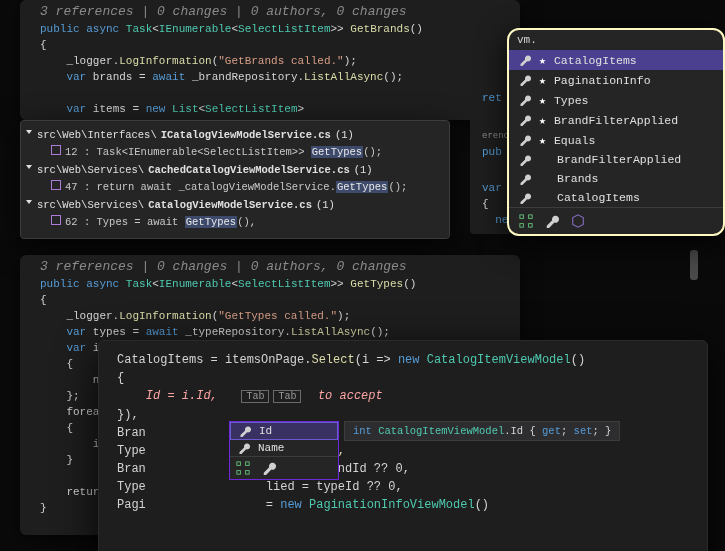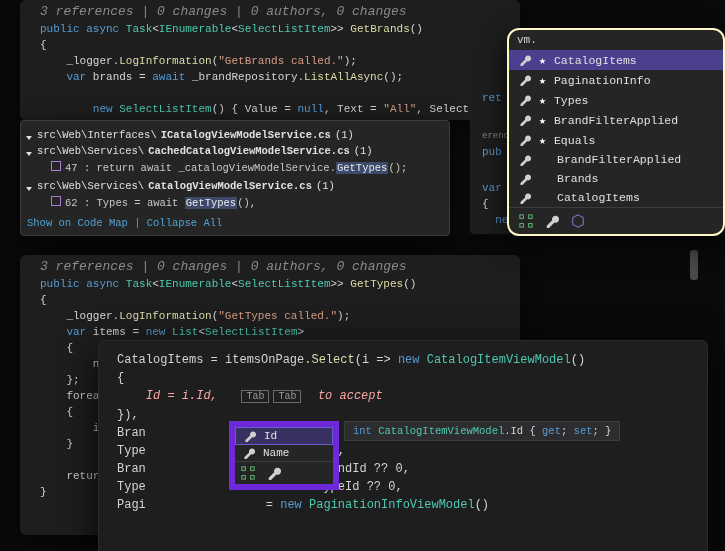--- a/index.html
+++ b/index.html
@@ -32,21 +32,21 @@
     position: absolute;
     top: 120px; left: 20px;
     width: 430px;
     background: #252526;
     border: 1px solid #3c3c3c;
     border-radius: 4px;
     box-shadow: 0 8px 30px rgba(0,0,0,0.7);
     padding: 6px;
     font-size: 10.5px;
   }
-  .ref-file-row { display: flex; align-items: flex-end; gap: 4px; padding: 2px 0; color: #e0e0e0; }
+  .ref-file-row { display: flex; align-items: flex-start; gap: 4px; padding: 2px 0; color: #e0e0e0; }
   .tri { display: inline-block; width: 0; height: 0; border-left: 4px solid #e0e0e0; border-top: 3px solid transparent; border-bottom: 3px solid transparent; margin-right: 2px; transform: rotate(90deg); }
   .ref-detail { padding: 2px 0 4px 24px; color: #c8c8c8; }
   .ref-icon { width: 10px; height: 10px; border: 1px solid #ae7bd6; display: inline-block; margin-right: 4px; }
   .hl { background: #3d4a6b; color: #e8e8e8; padding: 0 1px; }
   .ref-links { padding-top: 4px; color: #4fa3d1; }
   .ref-links span { cursor: pointer; }
   .bold-part { font-weight: bold; }
 
   .mid-editor {
     position: absolute;
@@ -99,21 +99,21 @@
     z-index: 20;
   }
   .lower-panel .code-line { font-size: 12px; line-height: 18px; }
   .ghost { color: #fca5a5; font-style: italic; }
   .tab-key { border: 1px solid #6a6a6a; padding: 0 4px; font-size: 10px; color: #9a9a9a; font-style: normal; margin: 0 2px; }
   .isense-small {
     position: absolute;
     top: 80px; left: 130px;
     width: 110px;
     background: #252526;
-    border: 6px solid #6d28d9;
+    border: 1px solid #6d28d9;
     z-index: 25;
   }
   .isense-small .isense-row { font-size: 11px; padding: 2px 8px; }
   .isense-small .isense-row.selected { background: #3a3163; border: 1px solid #6a5acd; }
   .tooltip-box {
     position: absolute;
     top: 80px; left: 245px;
     background: #2d2d30;
     border: 1px solid #3c3c3c;
     padding: 3px 8px;
@@ -128,65 +128,67 @@
 </head>
 <body>
 
 <div class="editor-panel top-editor">
   <div class="codelens">3 references | 0 changes | 0 authors, 0 changes</div>
   <div class="code-line"><span class="kw">public</span> <span class="kw">async</span> <span class="type">Task</span>&lt;<span class="type">IEnumerable</span>&lt;<span class="type">SelectListItem</span>&gt;&gt; <span class="method">GetBrands</span>()</div>
   <div class="code-line">{</div>
   <div class="code-line">    <span>_logger</span>.<span class="method">LogInformation</span>(<span class="str">"GetBrands called."</span>);</div>
   <div class="code-line">    <span class="kw">var</span> <span>brands</span> = <span class="kw">await</span> <span>_brandRepository</span>.<span class="method">ListAllAsync</span>();</div>
   <div class="code-line"> </div>
+  <div class="code-line">    <span class="kw">var</span> <span>items</span> = <span class="kw">new</span> <span class="type">List</span>&lt;<span class="type">SelectListItem</span>&gt;</div>
   <div class="code-line">        <span class="kw">new</span> <span class="type">SelectListItem</span>() { <span>Value</span> = <span class="kw">null</span>, <span>Text</span> = <span class="str">"All"</span>, <span>Selected</span> = tr</div>
 </div>
 
 <div class="ref-popup">
   <div class="ref-file-row">
       <span class="tri"></span>
       <span>src\Web\Interfaces\</span>
       <span class="bold-part">ICatalogViewModelService.cs</span> 
       <span>(1)</span>
     </div>
+  <div class="ref-detail"><span class="ref-icon"></span><span>12 : Task&lt;IEnumerable&lt;SelectListItem&gt;&gt; </span><span class="hl">GetTypes</span><span>();</span></div>
   <div class="ref-file-row">
       <span class="tri"></span>
       <span>src\Web\Services\</span>
       <span class="bold-part">CachedCatalogViewModelService.cs</span> 
       <span>(1)</span>
     </div>
   <div class="ref-detail"><span class="ref-icon"></span><span>47 : return await _catalogViewModelService.</span><span class="hl">GetTypes</span><span>();</span></div>
   <div class="ref-file-row">
       <span class="tri"></span>
       <span>src\Web\Services\</span>
       <span class="bold-part">CatalogViewModelService.cs</span> 
       <span>(1)</span>
     </div>
   <div class="ref-detail"><span class="ref-icon"></span><span>62 : Types = await </span><span class="hl">GetTypes</span><span>(),</span></div>
-  <div class="ref-links"><span>Show on Code Map</span> | <span>Collapse All</span></div>
 </div>
 
 <div class="code-behind">
   <div style="height:34px"></div>
   <div class="code-line"><span class="kw">ret</span></div>
   <div style="height:22px"></div>
   <div class="code-line" style="color:#8a8a8a;font-size:9px"><span>erences | 0 changes | 1 author, 1 c</span></div>
   <div class="code-line"><span class="kw">pub</span><span style="float:right;color:#4ec9b0">ndRe</span></div>
   <div style="height:20px"></div>
   <div class="code-line"><span class="kw">var</span></div>
   <div class="code-line"><span>{</span><span style="float:right">ic</span></div>
   <div class="code-line">&nbsp;&nbsp;<span class="kw">new</span> <span class="type">SelectListItem</span><span>() {</span></div>
   <div class="scrollbar-thumb"></div>
 </div>
 
 <div class="mid-editor">
   <div class="codelens">3 references | 0 changes | 0 authors, 0 changes</div>
   <div class="code-line"><span class="kw">public</span> <span class="kw">async</span> <span class="type">Task</span>&lt;<span class="type">IEnumerable</span>&lt;<span class="type">SelectListItem</span>&gt;&gt; <span class="method">GetTypes</span>()</div>
   <div class="code-line">{</div>
   <div class="code-line">    _logger.<span class="method">LogInformation</span>(<span class="str">"GetTypes called."</span>);</div>
+  <div class="code-line">    <span class="kw">var</span> <span>types</span> = <span class="kw">await</span> <span>_typeRepository</span>.<span class="method">ListAllAsync</span>();</div>
   <div class="code-line">    <span class="kw">var</span> items = <span class="kw">new</span> <span class="type">List</span>&lt;<span class="type">SelectListItem</span>&gt;</div>
   <div class="code-line">    {</div>
   <div class="code-line">        ne</div>
   <div class="code-line">    };</div>
   <div class="code-line">    forea</div>
   <div class="code-line">    {</div>
   <div class="code-line">        it</div>
   <div class="code-line">    }</div>
   <div class="code-line"> </div>
   <div class="code-line">    return</div>

